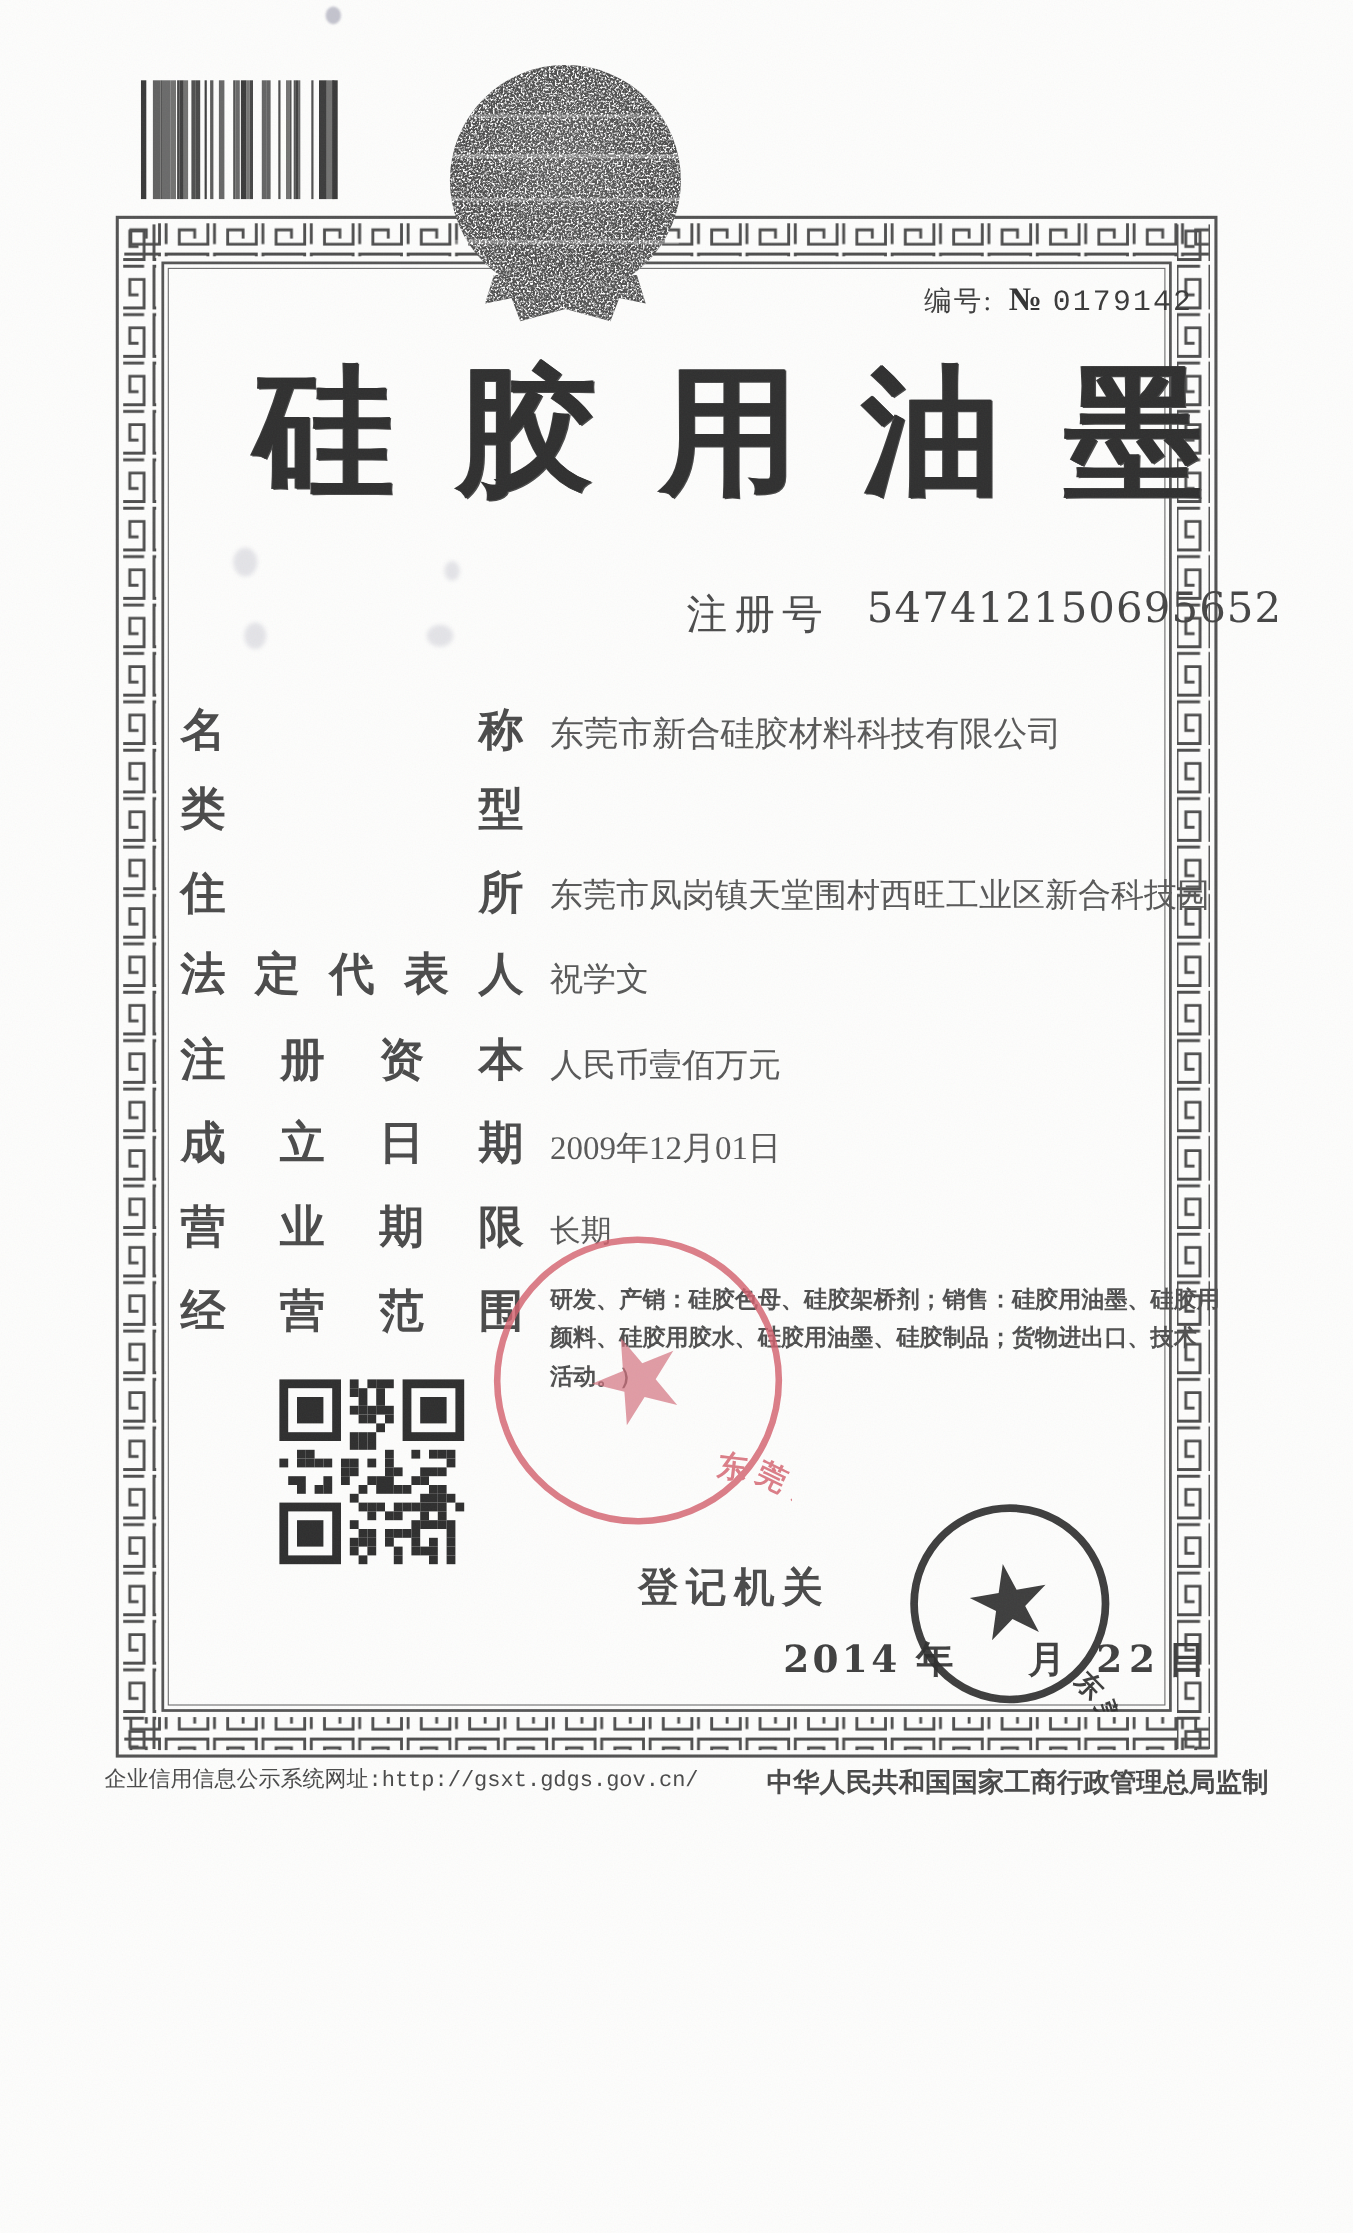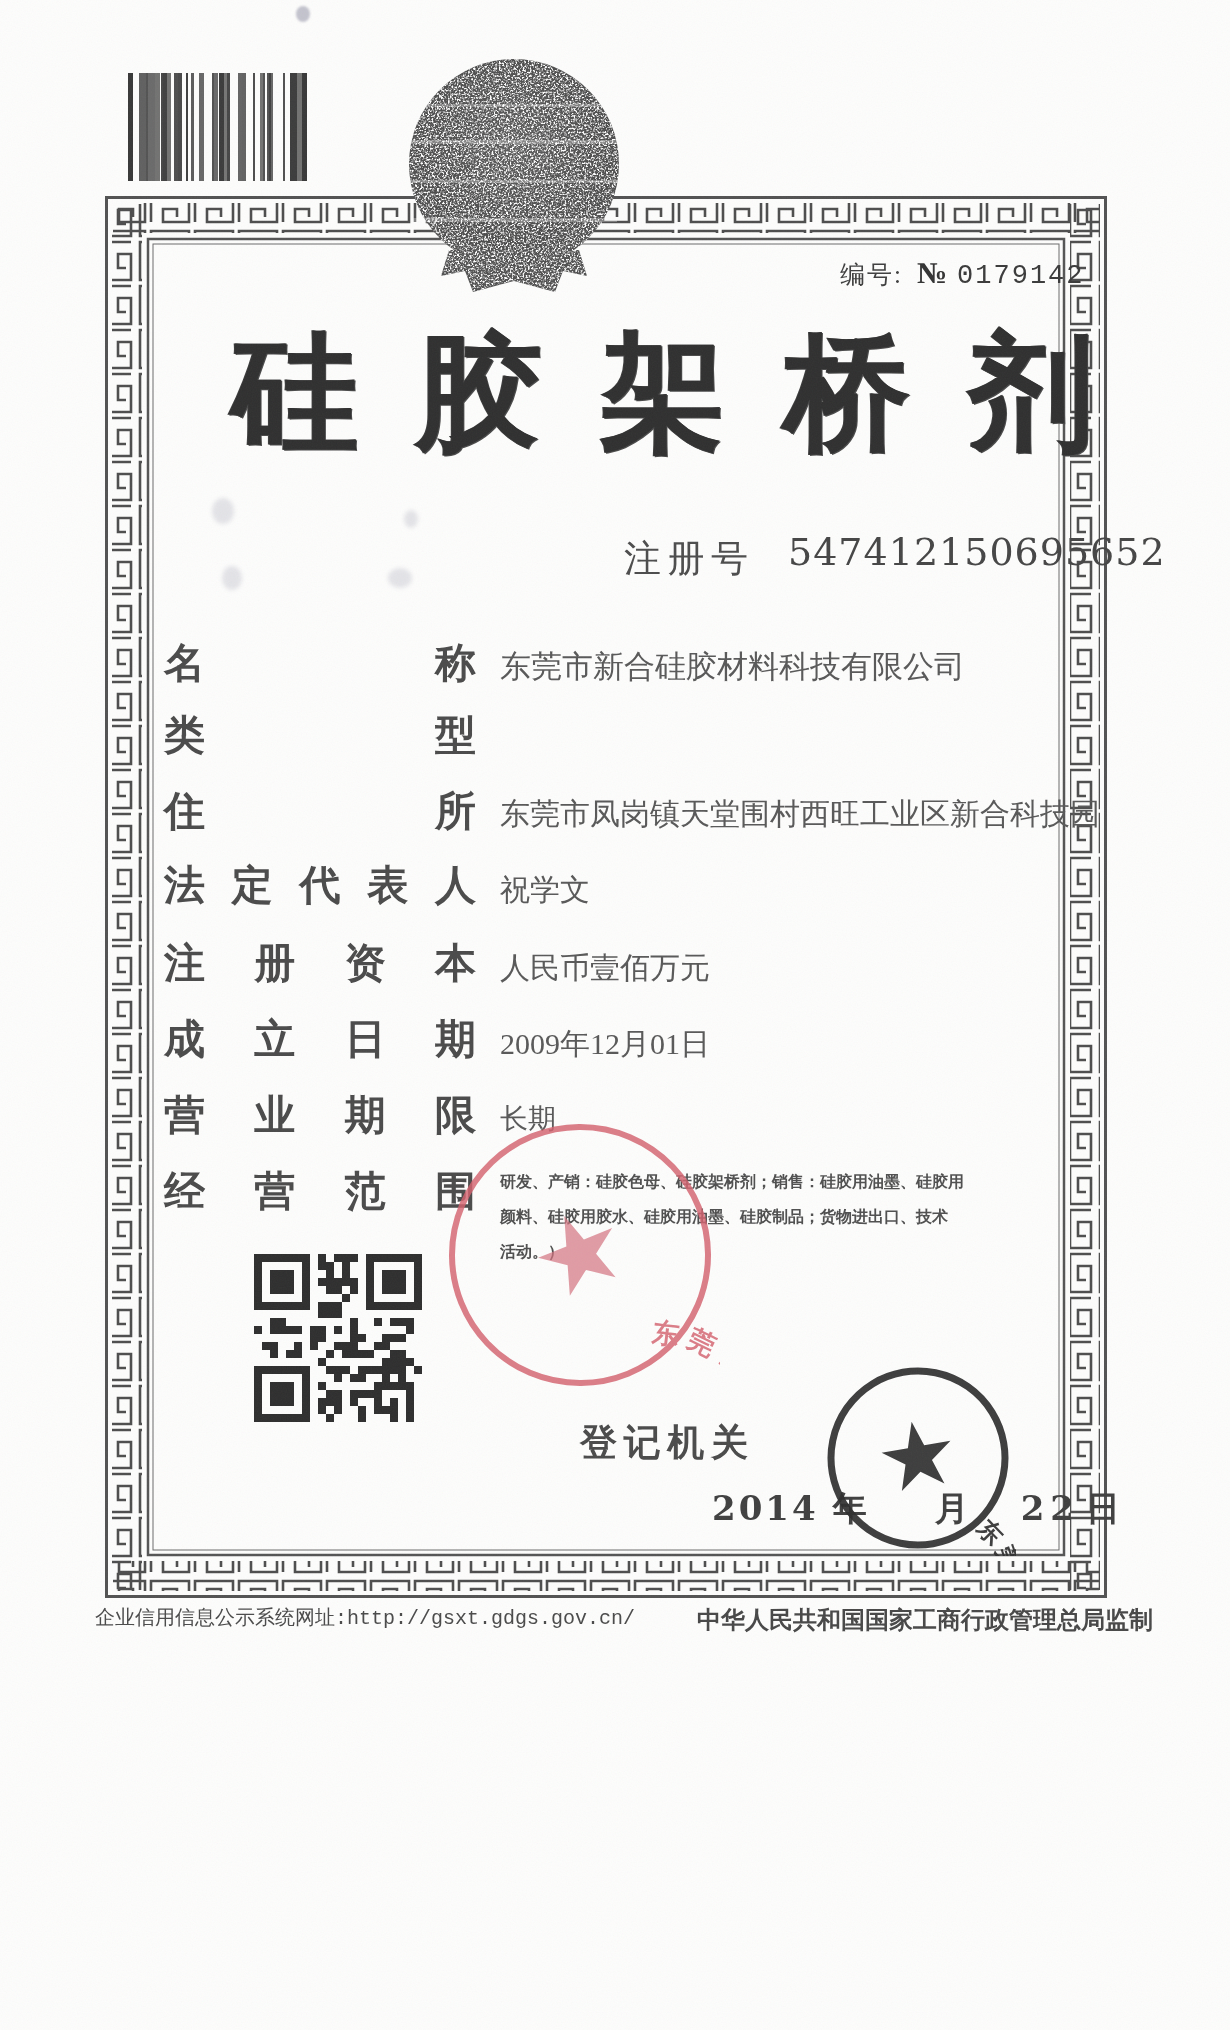--- a/index.html
+++ b/index.html
@@ -24,34 +24,34 @@
     font-weight:800;color:#2f2f2f;letter-spacing:58px;white-space:nowrap;
     text-shadow:1px 1px 0 #4a4a4a, -1px 0 0 #3c3c3c;
   }
   
   .reg-label{position:absolute;left:624px;top:534px;width:124px;font-size:37px;color:#4c4c4c;}
   .reg-no{position:absolute;left:788px;top:530px;font-size:38px;color:#454545;letter-spacing:1px;font-family:"DejaVu Serif","Liberation Serif",serif;}
   
   .field-label{position:absolute;left:164px;width:312px;font-size:41px;font-weight:600;color:#4a4a4a;}
   .field-value{position:absolute;left:500px;font-size:30px;color:#585858;white-space:nowrap;}
   .char-justify{display:flex;justify-content:space-between;}
-  .scope-lines{position:absolute;left:500px;top:1164px;font-size:16px;font-weight:600;color:#4f4f4f;line-height:35px;}
+  .scope-lines{position:absolute;left:500px;top:1164px;font-size:21px;font-weight:600;color:#4f4f4f;line-height:35px;}
   .scope-lines div{white-space:nowrap;}
   
   .qr{position:absolute;left:252px;top:1252px;width:172px;height:172px;}
   
   .company-seal{position:absolute;left:440px;top:1095px;width:280px;height:310px;}
   .registrar-seal{position:absolute;left:820px;top:1360px;width:196px;height:196px;}
   
   .registrar-label{position:absolute;left:580px;top:1418px;width:168px;font-size:37px;color:#4a4a4a;font-weight:600;}
   .date-line{position:absolute;left:712px;top:1486px;font-size:34px;color:#3f3f3f;white-space:nowrap;font-weight:600;}
   .date-line .y{font-family:"DejaVu Serif",serif;letter-spacing:3px;}
   .date-line .u1{margin-left:14px;}
   .date-line .u2{margin-left:68px;}
-  .date-line .d{margin-left:52px;font-family:"DejaVu Serif",serif;letter-spacing:6px;text-align:right;}
+  .date-line .d{margin-left:28px;font-family:"DejaVu Serif",serif;letter-spacing:6px;text-align:right;}
   .date-line .u3{margin-left:6px;}
   
   .footer-left{position:absolute;left:95px;top:1604px;font-size:20px;color:#4a4a4a;font-family:"Liberation Mono","DejaVu Sans Mono",monospace;}
   .footer-right{position:absolute;left:697px;top:1604px;font-size:24px;color:#474747;font-weight:600;font-family:"Liberation Serif",serif;}
   
   .artifact{position:absolute;background:#8a8aa0;border-radius:50%;filter:blur(2px);opacity:.22;}
   .grain{position:absolute;inset:0;pointer-events:none;opacity:.05;}
 </style>
 </head>
 <body>
@@ -135,21 +135,21 @@
       <rect x="18" y="128" width="226" height="3"></rect>
       <rect x="30" y="166" width="204" height="4"></rect>
       <rect x="40" y="52" width="182" height="3"></rect>
     </g>
   </svg>
 
   <div class="serial">
     <span class="lbl">编号:</span><span class="no-sym">№</span><span class="digits">0179142</span>
   </div>
 
-  <div class="title">硅胶架桥剂</div>
+  <div class="title">硅胶用油墨</div>
 
   <div class="reg-label char-justify">
       <span>注</span>
       <span>册</span>
       <span>号</span>
     </div>
   <div class="reg-no">547412150695652</div>
 
   <div class="field-label char-justify" style="top:636px">
       <span>名</span>

